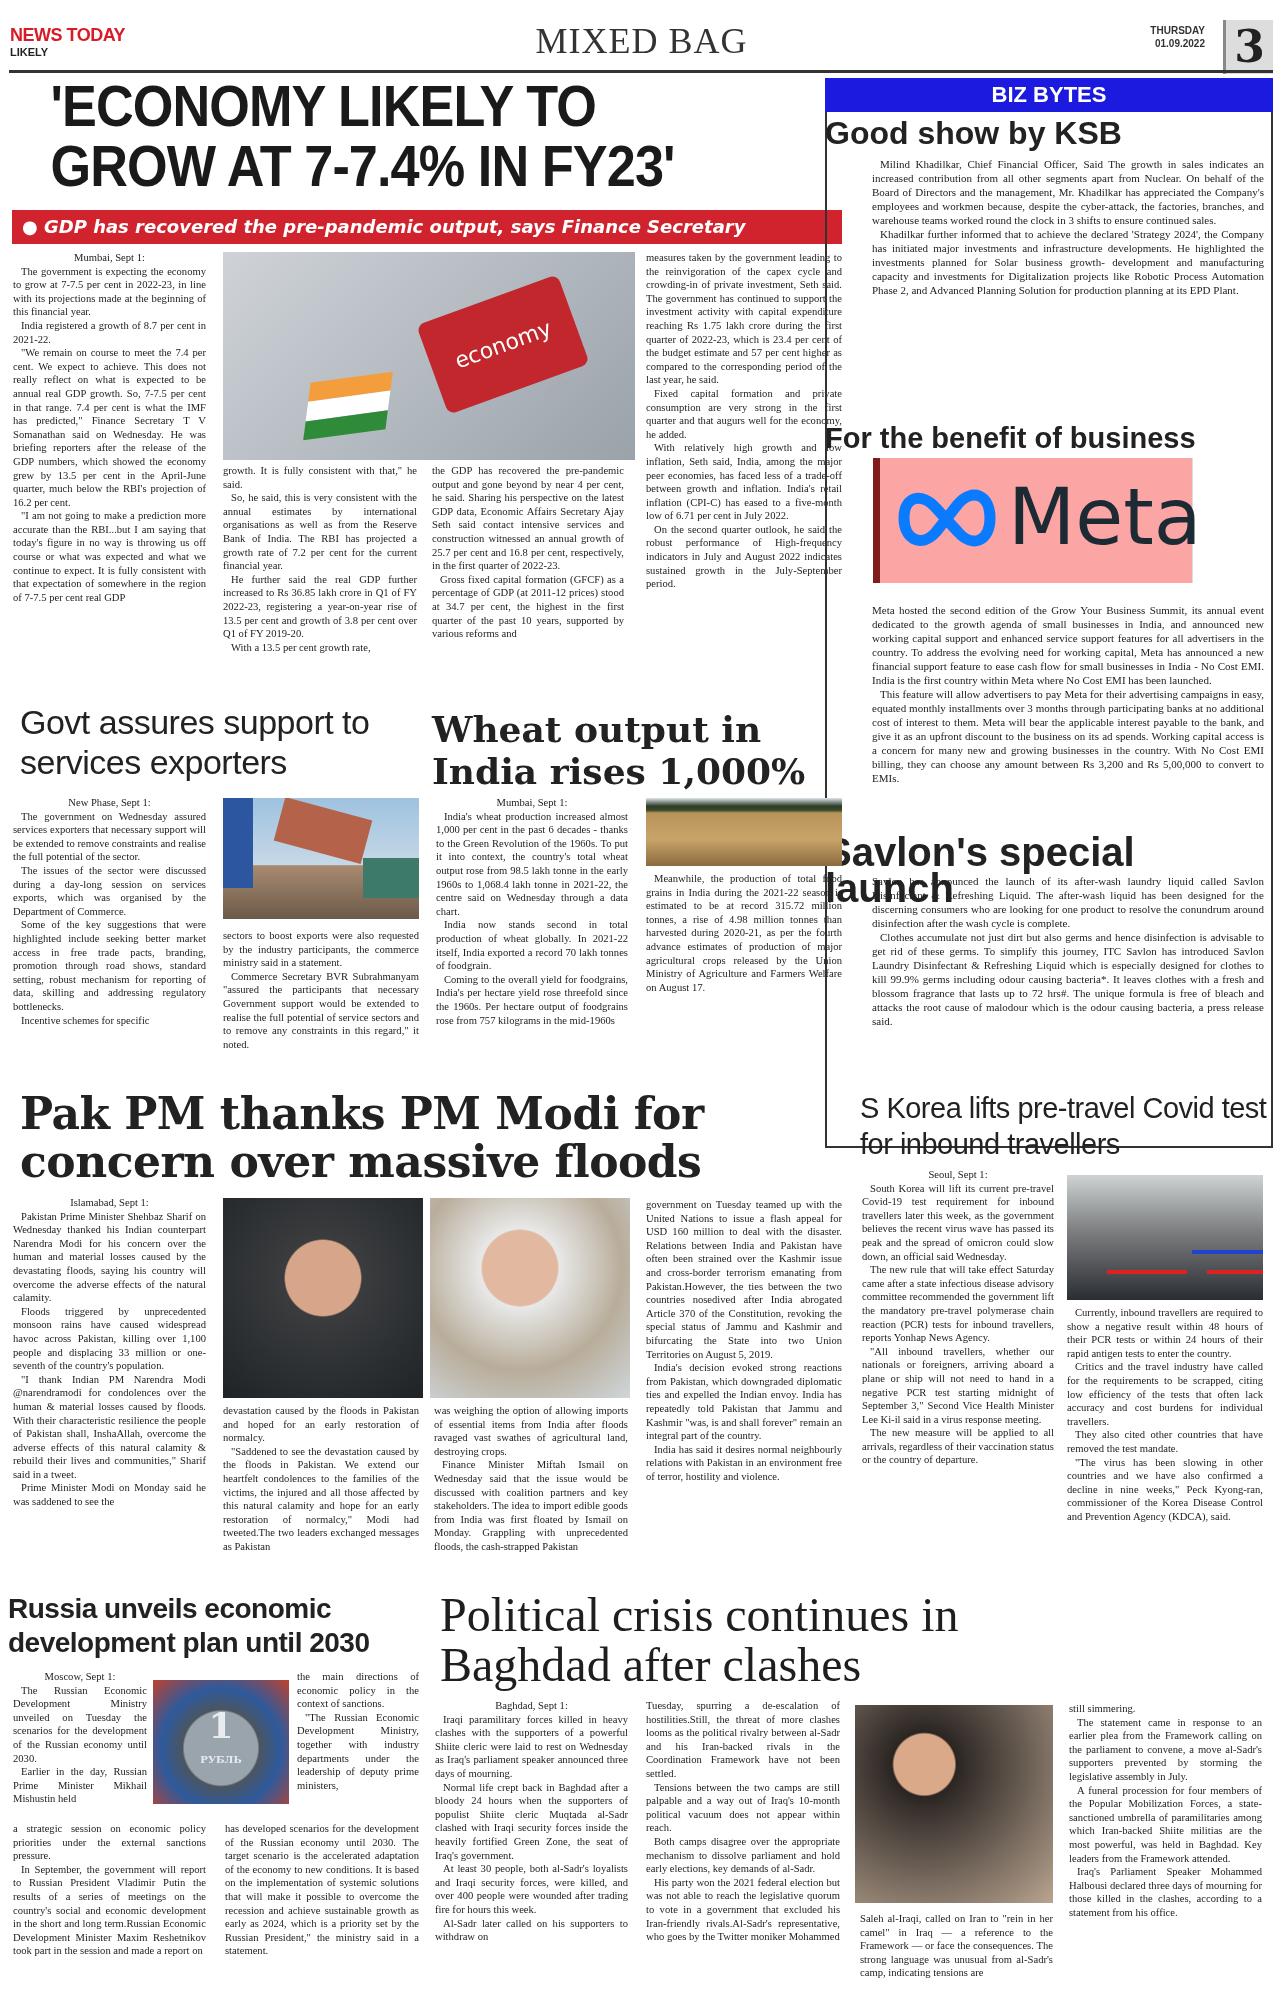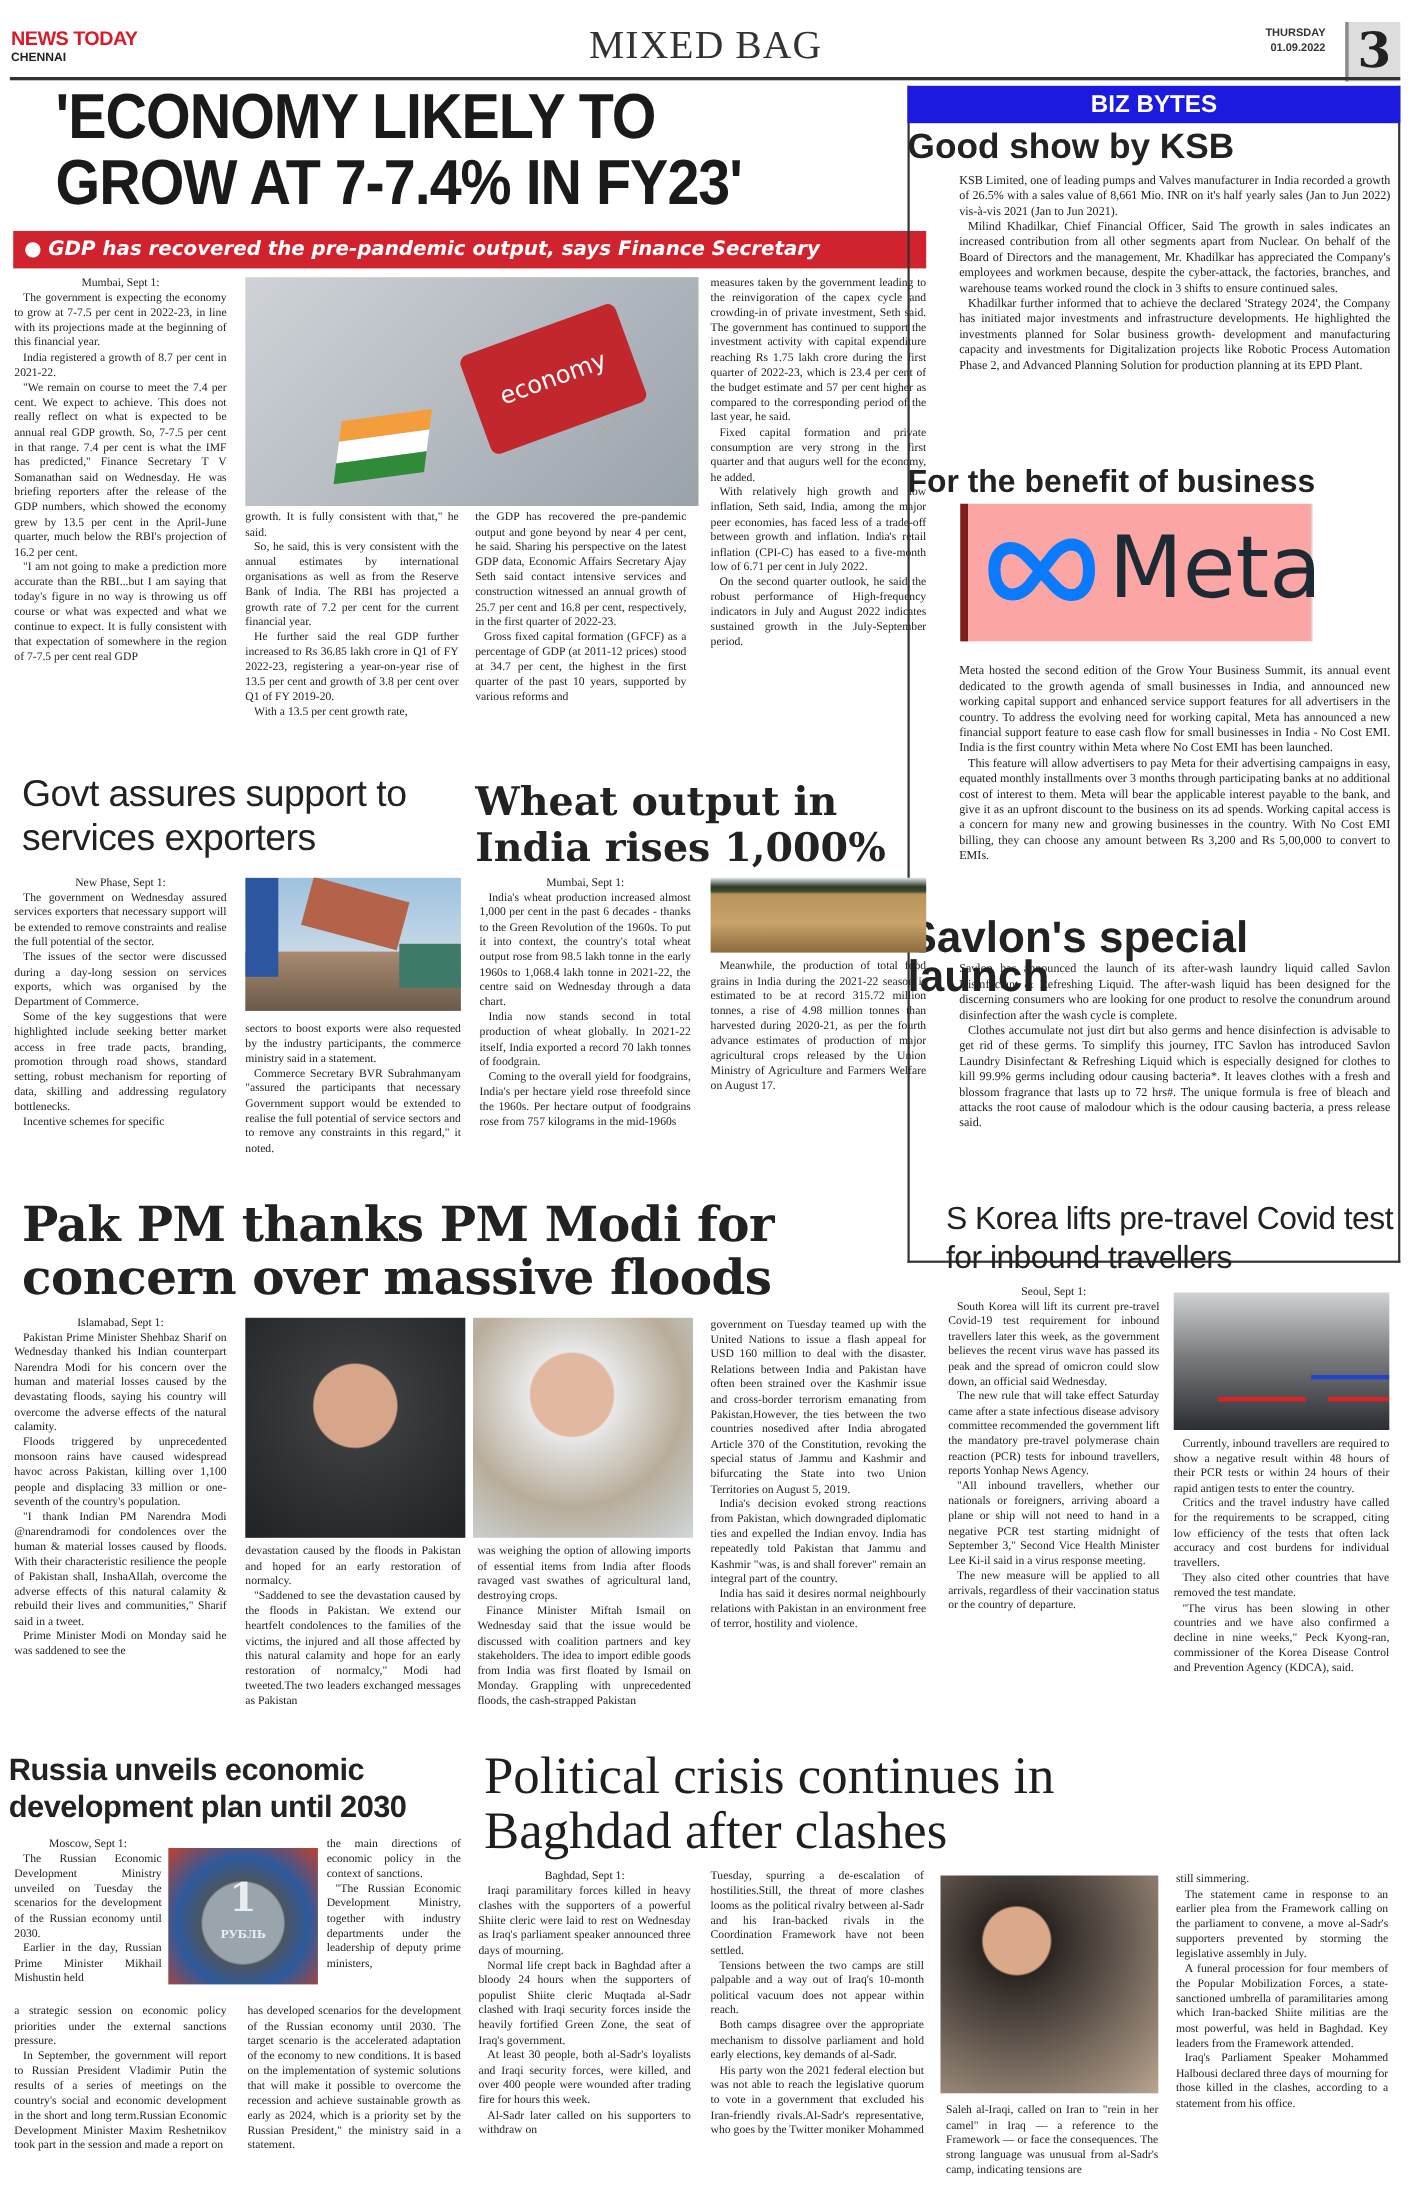--- a/index.html
+++ b/index.html
@@ -15,21 +15,21 @@
 #logo2{left:10px;top:46px;font-family:"Liberation Sans",sans-serif;font-weight:bold;font-size:11px;color:#222}
 #section{left:0;width:1283px;top:20px;text-align:center;font-family:"Liberation Serif",serif;font-size:36px;color:#333;letter-spacing:1px}
 #dayday{right:78px;top:24px;text-align:right;font-family:"Liberation Sans",sans-serif;font-size:10px;font-weight:bold;line-height:13px;color:#333}
 #pagebox{left:1223px;top:20px;width:50px;height:54px;background:#ddd;border-left:3px solid #888;text-align:center;font-family:"DejaVu Serif",serif;font-weight:bold;font-size:44px;line-height:54px;color:#222}
 #rule{left:9px;top:70px;width:1264px;height:3px;background:#333}
 </style>
 </head>
 <body>
 
 <div class="abs" id="logo1">NEWS TODAY</div>
-<div class="abs" id="logo2">CHENNAI</div>
+<div class="abs" id="logo2">LIKELY</div>
 <div class="abs" id="section">MIXED BAG</div>
 <div class="abs" id="dayday">
     <div>THURSDAY</div>
     <div>01.09.2022</div>
   </div>
 <div class="abs" id="pagebox">3</div>
 <div class="abs" id="rule"></div>
 
 <div class="abs hc" style="left:8px;top:76px;width:850px;font-family:'Liberation Sans',sans-serif;font-weight:bold;font-size:58px;line-height:60px;letter-spacing:-1px;color:#1a1a1a">
   <div style="transform:scaleX(0.9)">'ECONOMY LIKELY TO</div>
@@ -67,21 +67,20 @@
   <p style="text-indent:0">measures taken by the government leading to the reinvigoration of the capex cycle and crowding-in of private investment, Seth said. The government has continued to support the investment activity with capital expenditure reaching Rs 1.75 lakh crore during the first quarter of 2022-23, which is 23.4 per cent of the budget estimate and 57 per cent higher as compared to the corresponding period of the last year, he said.</p>
   <p>Fixed capital formation and private consumption are very strong in the first quarter and that augurs well for the economy, he added.</p>
   <p>With relatively high growth and low inflation, Seth said, India, among the major peer economies, has faced less of a trade-off between growth and inflation. India's retail inflation (CPI-C) has eased to a five-month low of 6.71 per cent in July 2022.</p>
   <p>On the second quarter outlook, he said the robust performance of High-frequency indicators in July and August 2022 indicates sustained growth in the July-September period.</p>
 </div>
 
 <div class="abs" style="left:825px;top:78px;width:448px;height:1070px;border:2px solid #333;border-top:none"></div>
 <div class="abs" style="left:825px;top:78px;width:448px;height:34px;background:#1d1ae0;color:#fff;text-align:center;font-family:'Liberation Sans',sans-serif;font-weight:bold;font-size:22px;line-height:34px">BIZ BYTES</div>
 <div class="abs hc" style="left:825px;top:114px;width:448px;font-family:'Liberation Sans',sans-serif;font-weight:bold;font-size:32px;line-height:38px">Good show by KSB</div>
 <div class="abs txt" style="left:872px;top:157px;width:392px;font-size:11px;line-height:14px">
-  <p style="text-indent:0">KSB Limited, one of leading pumps and Valves manufacturer in India recorded a growth of 26.5% with a sales value of 8,661 Mio. INR on it's half yearly sales (Jan to Jun 2022) vis-à-vis 2021 (Jan to Jun 2021).</p>
   <p>Milind Khadilkar, Chief Financial Officer, Said The growth in sales indicates an increased contribution from all other segments apart from Nuclear. On behalf of the Board of Directors and the management, Mr. Khadilkar has appreciated the Company's employees and workmen because, despite the cyber-attack, the factories, branches, and warehouse teams worked round the clock in 3 shifts to ensure continued sales.</p>
   <p>Khadilkar further informed that to achieve the declared 'Strategy 2024', the Company has initiated major investments and infrastructure developments. He highlighted the investments planned for Solar business growth- development and manufacturing capacity and investments for Digitalization projects like Robotic Process Automation Phase 2, and Advanced Planning Solution for production planning at its EPD Plant.</p>
 </div>
 <div class="abs hc" style="left:825px;top:421px;width:448px;font-family:'Liberation Sans',sans-serif;font-weight:bold;font-size:29px;line-height:34px">For the benefit of business</div>
 <div class="abs" style="left:873px;top:458px;width:320px;height:125px;border-left:7px solid #7f1d1d;border-right:1px solid #ddd;background:#fca5a5">
   <svg style="position:absolute;left:12px;top:28px" width="110" height="64" viewBox="0 0 110 64">
     <path d="M12 32 C12 10 30 6 44 22 L66 46 C80 62 98 56 98 32 C98 8 80 2 66 18 L44 46 C30 62 12 54 12 32 Z" fill="none" stroke="#0a7bff" stroke-width="11"></path>
   </svg>
   <div style="position:absolute;left:128px;top:14px;font-family:'DejaVu Sans',sans-serif;font-size:78px;line-height:90px;color:#1c2b33">Meta</div>
 </div>

